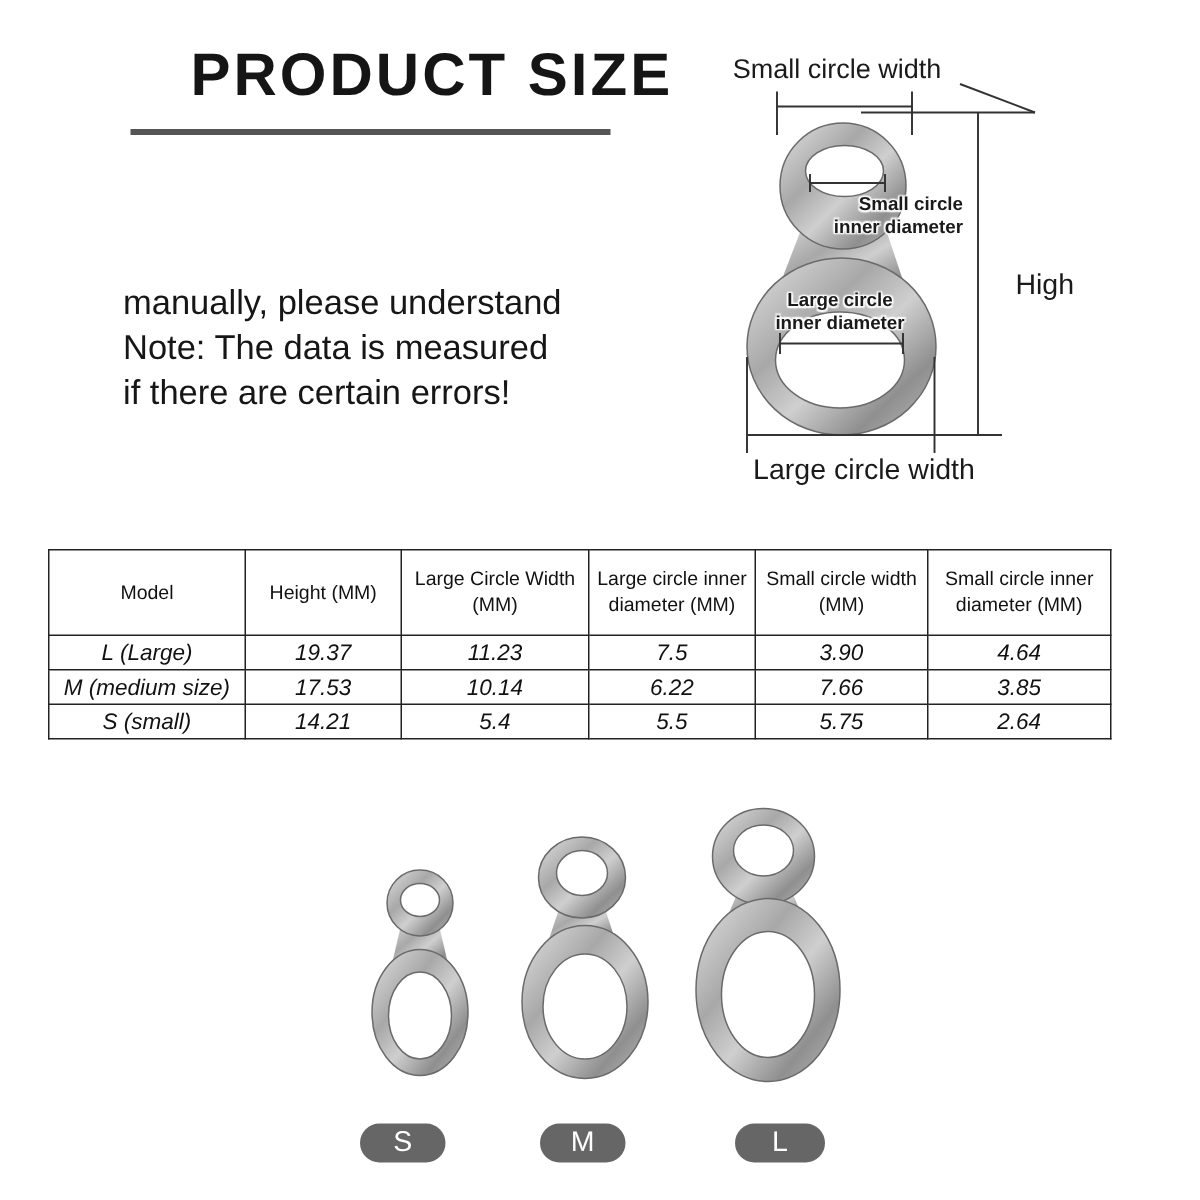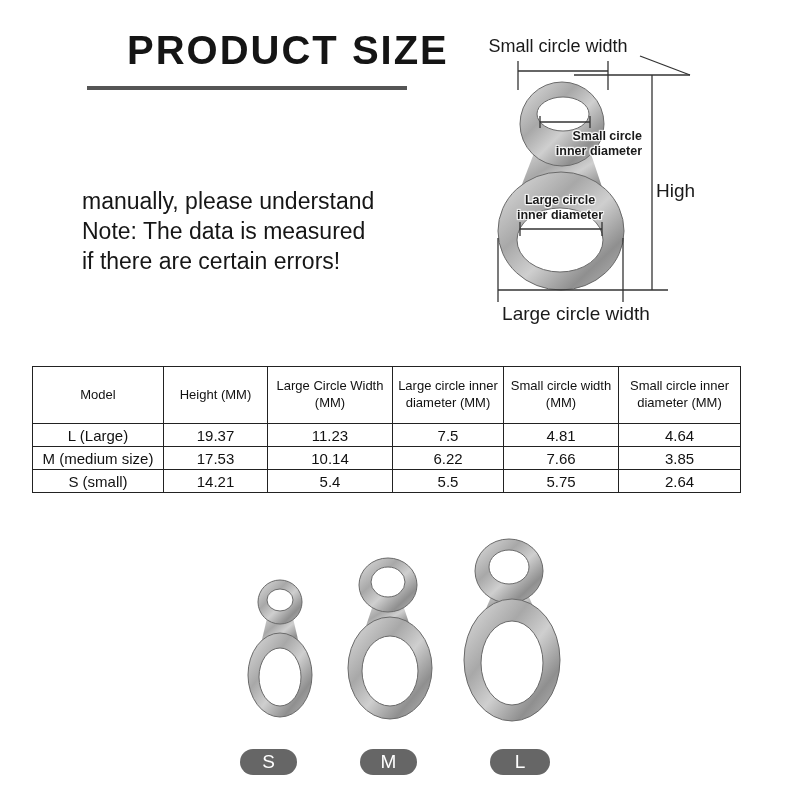--- a/index.html
+++ b/index.html
@@ -20,35 +20,35 @@
   
   .note {
     position:absolute; left:82px; top:186px;
     font-size:23px; line-height:30px; color:#161616;
   }
   
   .diagram { position:absolute; left:440px; top:30px; width:300px; height:300px; }
   .diagram svg { position:absolute; left:0; top:0; }
   .dlabel { position:absolute; text-align:center; color:#1a1a1a; white-space:nowrap; }
   .dlabel.small-width { left:18px; top:6px;  width:200px; font-size:18px; }
-  .dlabel.high        { left:216px; top:150px; width:60px; font-size:19px; text-align:left; }
+  .dlabel.high        { left:216px; top:150px; width:60px; font-size:19px; text-align:right; }
   .dlabel.large-width { left:36px; top:273px; width:200px; font-size:19px; }
   .dlabel.inner {
     font-size:12.5px; font-weight:bold; line-height:14.5px;
     text-shadow: 0 0 2px #fff, 0 0 2px #fff, 1px 1px 1px #fff, -1px -1px 1px #fff, 1px -1px 1px #fff, -1px 1px 1px #fff;
   }
   .dlabel.inner.small { left:42px; top:99px;  width:160px;text-align:right; }
   .dlabel.inner.large { left:40px; top:163px; width:160px; }
   
   .size-table-wrap { position:absolute; left:32px; top:366px; }
   table { border-collapse:collapse; table-layout:fixed; width:708px; }
   th, td { border:1.5px solid #222; text-align:center; vertical-align:middle; padding:0 2px; overflow:hidden; }
   thead tr { height:57px; }
   th { font-size:13px; font-weight:400; line-height:1.3; color:#111; }
-  tbody tr { height:23px; }
+  tbody tr { height:23px;font-style:italic; }
   td { font-size:15px; color:#111; }
   
   .rings-photo { position:absolute; left:220px; top:525px; width:360px; height:210px; }
   
   .pill {
     position:absolute; height:26px; border-radius:13px; background:#666666;
     color:#ffffff; font-size:19px; display:flex; align-items:center; justify-content:center;
   }
   .pill.s { left:240px; top:749px; width:57px; }
   .pill.m { left:360px; top:749px; width:57px; }
@@ -142,21 +142,21 @@
           <th>Small circle width (MM)</th>
           <th>Small circle inner diameter (MM)</th>
         </tr>
       </thead>
       <tbody>
         <tr>
           <td>L (Large)</td>
           <td>19.37</td>
           <td>11.23</td>
           <td>7.5</td>
-          <td>4.81</td>
+          <td>3.90</td>
           <td>4.64</td>
         </tr>
         <tr>
           <td>M (medium size)</td>
           <td>17.53</td>
           <td>10.14</td>
           <td>6.22</td>
           <td>7.66</td>
           <td>3.85</td>
         </tr>

